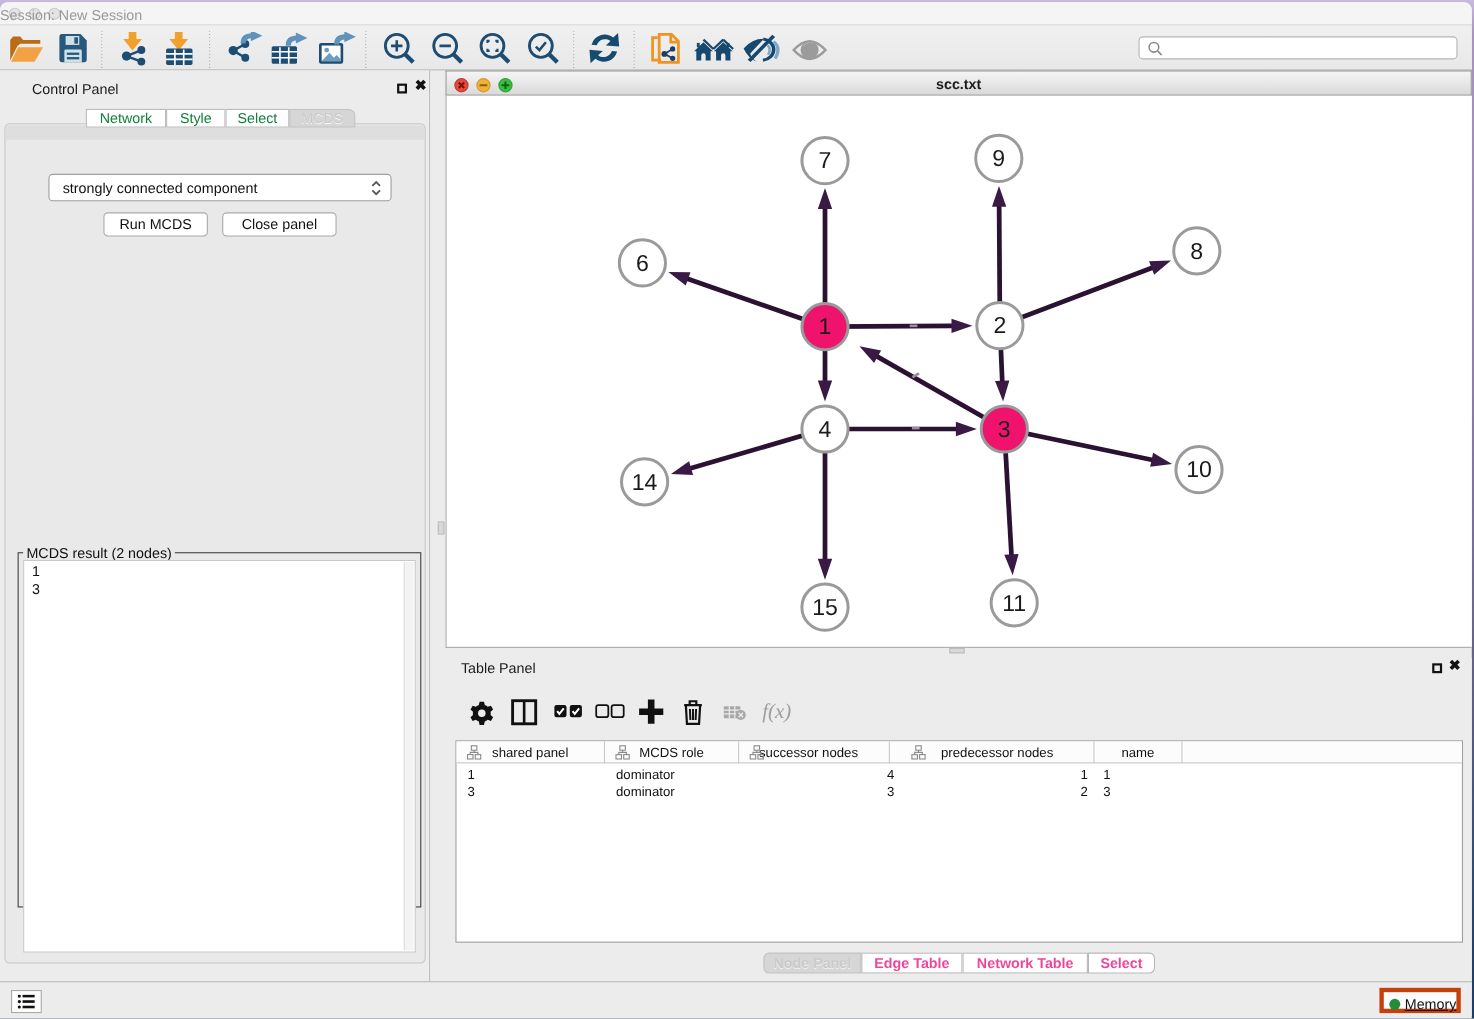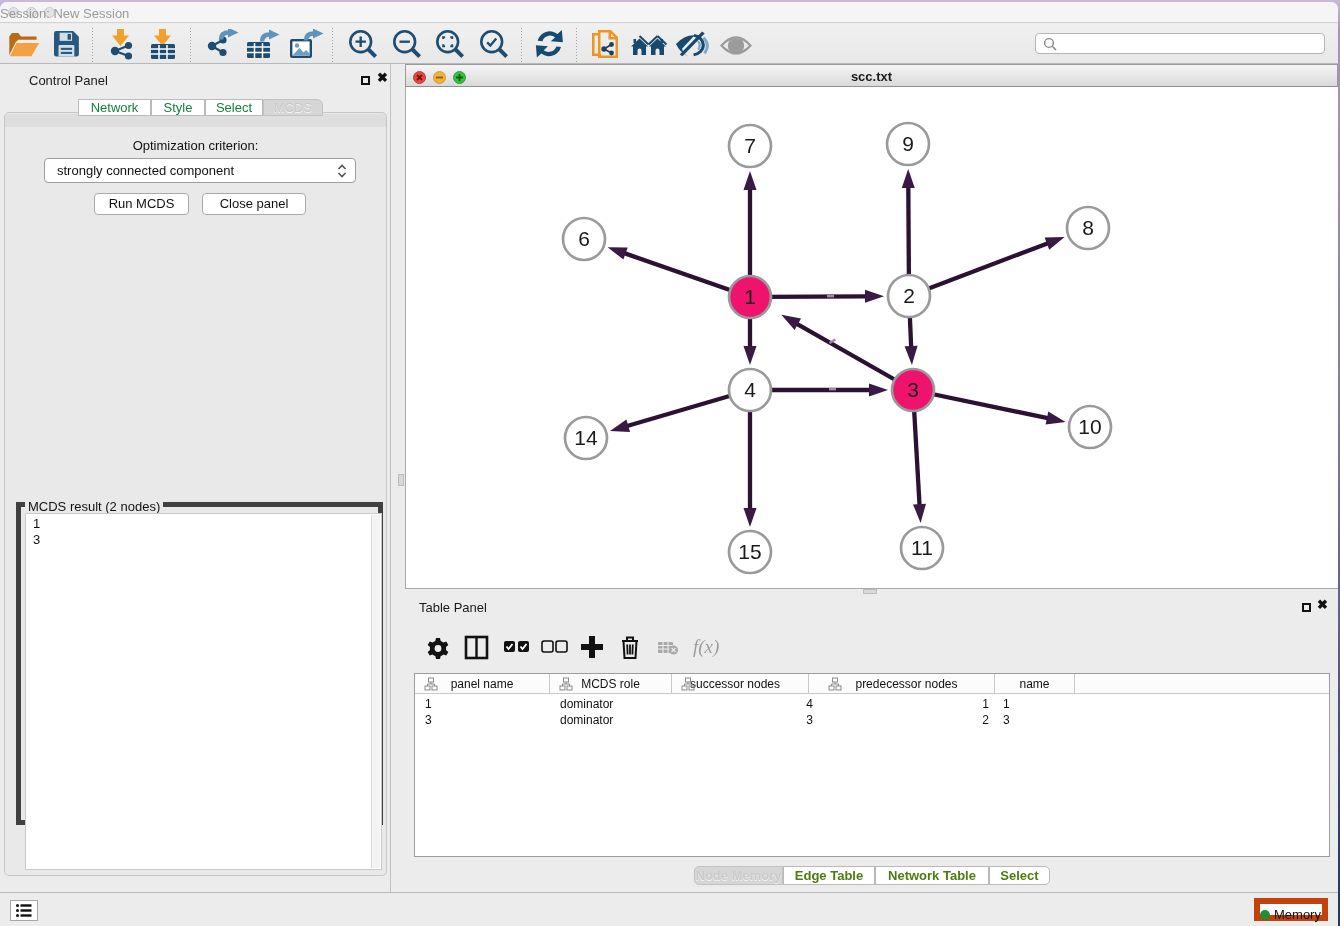--- a/index.html
+++ b/index.html
@@ -25,21 +25,21 @@
 #netwin { position:absolute; left:405px; top:62px; width:933px; height:527px; }
 #net-title { position:absolute; left:0; top:0; width:100%; height:23px; background:linear-gradient(#f5f5f5,#d9d9d9); border:1px solid #9a9a9a; border-bottom:1px solid #8f8f8f; }
 #net-canvas { position:absolute; left:0; top:23px; width:100%; height:502px; background:#fff; border-left:1px solid #aaa; border-bottom:1px solid #a9a9a9; }
 .light { position:absolute; top:6px; width:13px; height:13px; border-radius:50%; }
 
 #tpanel { position:absolute; left:405px; top:596px; width:933px; height:294px; background:#ececec; }
 
 #statusbar { position:absolute; left:0; top:890px; width:100%; height:32px; background:#ececec; border-top:1px solid #b9b9b9; }
 .hdrcell { top:0; height:20px; font-size:12px; color:#111; text-align:center; line-height:20px; border-right:1px solid #c9c9c9; }
 .cell { font-size:12px; color:#111; height:16px; line-height:16px; }
-.btab { position:absolute; top:268px; height:19px; background:#fff; border:1px solid #b9b9b9; font-size:13px; font-weight:bold; color:#4d7c0f; text-align:center; line-height:17px; }
+.btab { position:absolute; top:268px; height:19px; background:#fff; border:1px solid #b9b9b9; font-size:13px; font-weight:bold; color:#ec4899; text-align:center; line-height:17px; }
 </style>
 </head>
 <body>
 <div id="app">
   <div id="titlebar">
     <div class="tl-circle" style="left:8px;"></div>
     <div class="tl-circle" style="left:26px;"></div>
     <div class="tl-circle" style="left:44px;"></div>
     <div id="titletext">Session: New Session</div>
   </div>
@@ -184,30 +184,29 @@
   <div id="cpanel">
     <div class="paneltitle abs" style="left:29px; top:9px;text-align:center;">Control Panel</div>
     <div class="winbtn-sq" style="left:361px; top:12px;"></div>
     <div class="winbtn-x" style="left:377px; top:6px;">✖</div>
     <div id="cp-inner"></div>
     <div class="abs" style="left:5px; top:50px; width:381px; height:13px; background:#dedede; border-radius:4px 4px 0 0;"></div>
     <div class="tab" style="left:78px; width:73px;">Network</div>
     <div class="tab" style="left:151px; width:54px;">Style</div>
     <div class="tab" style="left:205px; width:58px;">Select</div>
     <div class="tab" style="left:263px; width:60px; background:#d6d6d6; border-color:#c2c2c2; color:#c9c9c9; text-shadow:0 1px 0 #f5f5f5; border-radius:0 6px 0 0;">MCDS</div>
-    <div class="abs" style="left:0; top:74px; width:391px; text-align:center; font-size:13px; color:#111;">Optimization criterion:</div>
     <div class="abs" style="left:44px; top:94px; width:312px; height:25px; background:#fff; border:1px solid #9f9f9f; border-radius:4px; font-size:13px; color:#111; line-height:23px; padding-left:12px;">strongly connected component
       <svg width="10" height="14" style="position:absolute; right:8px; top:5px;" viewBox="0 0 10 14">
         <path d="M1.5 5 L5 1.5 L8.5 5 M1.5 9 L5 12.5 L8.5 9" fill="none" stroke="#555" stroke-width="1.6"></path>
       </svg>
     </div>
     <div class="btn" style="left:94px; top:129px; width:95px; height:22px; line-height:20px;">Run MCDS</div>
     <div class="btn" style="left:202px; top:129px; width:104px; height:22px; line-height:20px;">Close panel</div>
 
-    <div class="abs" style="left:16px; top:438px; width:367px; height:323px; border:5px solid #404040;padding-left:44px;">
+    <div class="abs" style="left:16px; top:438px; width:367px; height:323px; border:1px solid #404040;padding-left:44px;">
       <div class="abs" style="left:4px; top:-8px; background:#e9e9e9; font-size:13px; color:#111; padding:0 3px;">MCDS result (2 nodes)</div>
       <div class="abs" style="left:4px; top:6px; width:357px; height:357px; background:#fff; border:1px solid #c9c9c9;">
         <div style="font-size:13px; color:#111; padding:2px 0 0 7px; line-height:16px;">1<br>3</div>
         <div class="abs" style="right:1px; top:1px; width:9px; height:353px; background:#f3f3f3; border-left:1px solid #ddd;"></div>
       </div>
     </div>
   </div>
   <div id="netwin">
     <div id="net-title">
       <div class="light" style="left:7px; background:#e3493f; border:1px solid #c23b33;">
@@ -345,21 +344,21 @@
         <circle cx="15.5" cy="9" r="4.5" fill="#a8a8a8"></circle>
         <path d="M13.5 7 L17.5 11 M17.5 7 L13.5 11" stroke="#ececec" stroke-width="1.2"></path>
       </g>
 
       <text x="268" y="18" font-size="19" font-style="italic" fill="#9d9d9d" font-family="Liberation Serif, serif">f(x)</text>
     </svg>
 
     <div class="abs" style="left:9px; top:75px; width:916px; height:184px; background:#fff; border:1px solid #9d9d9d;">
       <div class="abs" style="left:0; top:0; width:100%; height:20px; background:#fcfcfc; border-bottom:1px solid #c9c9c9;"></div>
 
-      <div class="abs hdrcell" style="left:0px; width:135px;">panel name</div>
+      <div class="abs hdrcell" style="left:0px; width:135px;">shared panel</div>
       <div class="abs hdrcell" style="left:135px; width:122px;">MCDS role</div>
       <div class="abs hdrcell" style="left:247px; width:147px;">successor nodes</div>
       <div class="abs hdrcell" style="left:404px; width:176px;">predecessor nodes</div>
       <div class="abs hdrcell" style="left:580px; width:80px; ">name</div>
       <svg class="abs" style="left:0; top:0;" width="680" height="20" viewBox="0 0 680 20">
         <g fill="none" stroke="#8a8a8a" stroke-width="1">
           <g transform="translate(10,4)">
               <rect x="3.5" y="0" width="5" height="4"></rect>
               <rect x="0" y="8" width="5" height="4"></rect>
               <rect x="7" y="8" width="5" height="4"></rect>
@@ -391,34 +390,34 @@
       <div class="abs cell" style="left:257px; top:22px; width:141px; text-align:right;">4</div>
       <div class="abs cell" style="left:404px; top:22px; width:170px; text-align:right;">1</div>
       <div class="abs cell" style="left:588px; top:22px;">1</div>
       <div class="abs cell" style="left:10px; top:38px;">3</div>
       <div class="abs cell" style="left:145px; top:38px;">dominator</div>
       <div class="abs cell" style="left:257px; top:38px; width:141px; text-align:right;">3</div>
       <div class="abs cell" style="left:404px; top:38px; width:170px; text-align:right;">2</div>
       <div class="abs cell" style="left:588px; top:38px;">3</div>
     </div>
 
-    <div class="btab" style="left:289px; width:89px; background:#d6d6d6; border-color:#c2c2c2; color:#cacaca; text-shadow:0 1px 0 #f2f2f2; border-radius:5px 0 0 5px;">Node Memory</div>
+    <div class="btab" style="left:289px; width:89px; background:#d6d6d6; border-color:#c2c2c2; color:#cacaca; text-shadow:0 1px 0 #f2f2f2; border-radius:5px 0 0 5px;">Node Panel</div>
     <div class="btab" style="left:378px; width:92px;">Edge Table</div>
     <div class="btab" style="left:470px; width:114px;">Network Table</div>
     <div class="btab" style="left:584px; width:61px; border-radius:0 5px 5px 0;">Select</div>
   </div>
   <div id="statusbar">
     <div class="abs" style="left:10px; top:7px; width:28px; height:21px; background:#fdfdfd; border:1px solid #a9a9a9;">
       <svg width="16" height="13" viewBox="0 0 16 13" style="position:absolute; left:5px; top:3px;">
         <g fill="#111">
             <circle cx="1.5" cy="1.5" r="1.5"></circle>
             <circle cx="1.5" cy="6.5" r="1.5"></circle>
             <circle cx="1.5" cy="11.5" r="1.5"></circle>
             <rect x="4.5" y="0.3" width="11" height="2.4"></rect>
             <rect x="4.5" y="5.3" width="11" height="2.4"></rect>
             <rect x="4.5" y="10.3" width="11" height="2.4"></rect>
           </g>
       </svg>
     </div>
-    <div class="abs" style="left:1254px; top:5px; width:74px; height:23px; background:#fdfdfd; border:6px solid #c2410c; font-size:13px; color:#111; text-align:left; line-height:21px;">
+    <div class="abs" style="left:1254px; top:5px; width:74px; height:23px; background:#fdfdfd; border:4px solid #c2410c; font-size:13px; color:#111; text-align:right; line-height:21px;text-decoration:underline;">
       <span style="display:inline-block; width:10px; height:10px; border-radius:50%; background:#258b35; margin-right:4px; vertical-align:-1px;"></span>Memory</div>
   </div>
 </div>
 
 </body></html>

